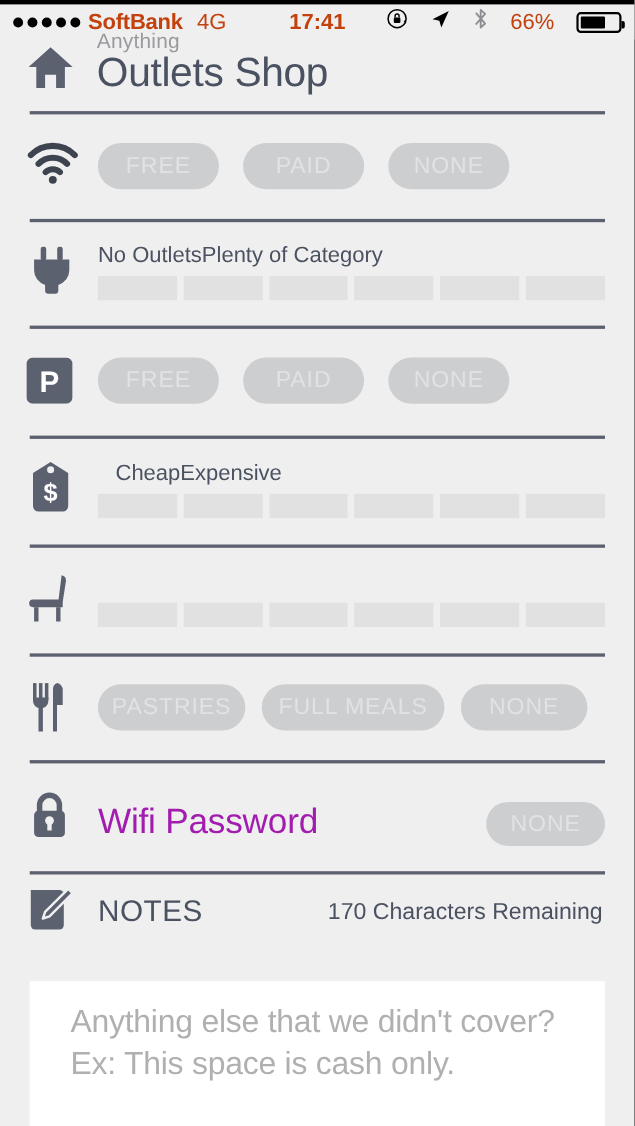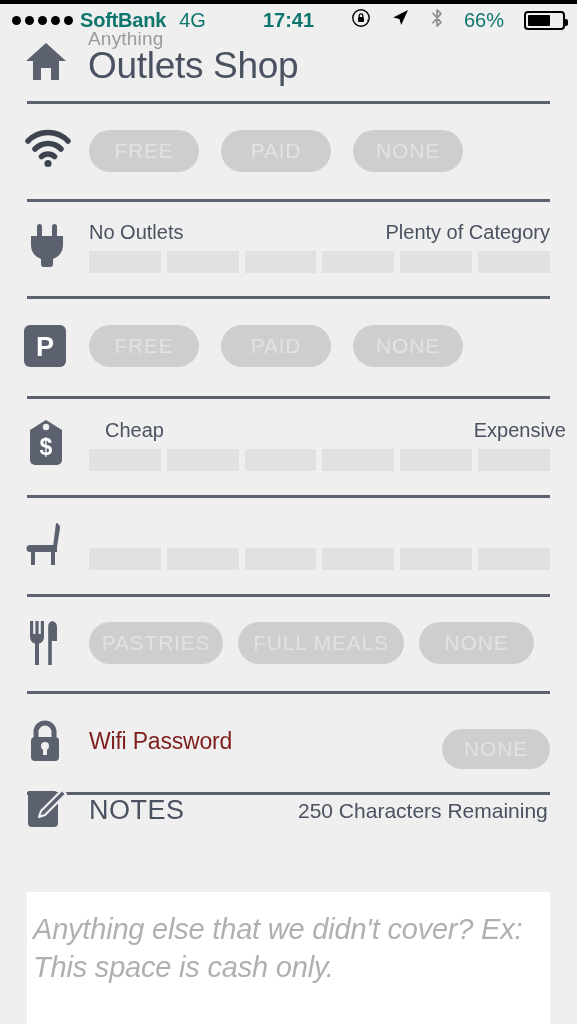--- a/index.html
+++ b/index.html
@@ -16,21 +16,21 @@
     overflow: hidden;
   }
 
   
   #statusbar {
     position: absolute; top: 0; left: 0;
     width: 577px; height: 28px;
     background: #efeff0;
     display: flex; align-items: center;
     padding: 16px 12px;
-    color: #0f766e;
+    color: #c2410c;
     font-size: 20px;
     font-weight: bold;
     border-top: 4px solid #000;
     justify-content: center;
   }
   #statusbar .dots { display:flex; align-items:center; gap:4px; margin-right:7px; }
   #statusbar .dot { width:9px; height:9px; border-radius:50%; background:#000; }
   #sb-carrier { font-size: 20px; font-weight: 600; letter-spacing:-0.2px; }
   #sb-net { font-size: 20px; font-weight: 500; margin-left: 13px; }
   #sb-time { position:absolute; left:0; right:0; text-align:center; font-size:20px; font-weight:700; pointer-events:none;}
@@ -79,51 +79,50 @@
     color:#e2e2e3;
     font-size:21px;
     letter-spacing:0.8px;
     padding:0 26px;
   }
   .pill-gap { width:22px; }
 
   
   .seg-labels {
     position:absolute; left:89px; width:461px;
-    display:flex; justify-content:space-between;
+    display:flex; 
     font-size:20px; color:#4a5160;
   }
   .seg-track {
     position:absolute; left:89px; width:461px;
     display:flex; gap:6px;
   }
   .seg { flex:1; height:22px; background:#e1e1e2; }
 
   
   #wp-placeholder {
-    position:absolute; left:89px; font-size:23px; color:#7f1d1d;
+    position:absolute; left:89px; font-size:32px; color:#a21caf;
     letter-spacing:-0.2px;
   }
   #wp-none {
     position:absolute; right:27px;
   }
 
   
   #notes-title {
     position:absolute; left:89px; font-size:27px; color:#4a5160; letter-spacing:0.5px;
   }
   #notes-count {
     position:absolute; left:298px; font-size:21px; color:#4a5160;
   }
   #notes-box {
     position:absolute; left:27px; top:892px;
     width:523px; height:132px;
     background:#fff;
-    padding:18px 21px 0 6px;
-    font-style:italic;
+    padding:18px 21px 0 37px;
   }
   #notes-ph {
     font-size:29px; line-height:38px; color:#b0b0b0; letter-spacing:-0.2px;
   }
 </style>
 </head>
 <body>
 
 <div id="phone">
 
@@ -306,28 +305,28 @@
         <rect x="15" y="26" width="4" height="9" fill="#efefef"></rect>
       </svg>
     </span>
     <div id="wp-placeholder" style="top:28px;">Wifi Password</div>
     <div id="wp-none" style="top:29px;">
       <div class="pill" style="width:108px;padding:0;height:40px;">NONE</div>
     </div>
   </div>
   <div class="sep" style="top:792px;"></div>
 
-  <div class="row" style="top:769px; height:80px;">
+  <div class="row" style="top:787px; height:80px;">
     <span class="row-icon" style="top:18px;">
       <svg width="44" height="44" viewBox="0 0 44 44">
         <path d="M4 4 H30 a4 4 0 0 1 4 4 V36 a4 4 0 0 1 -4 4 H8 a4 4 0 0 1 -4 -4 Z" fill="#5c6170"></path>
         <path d="M38 3 l4 4 -21 21 -6 2 2 -6 Z" fill="#5c6170" stroke="#efefef" stroke-width="2.2" stroke-linejoin="round"></path>
       </svg>
     </span>
     <div id="notes-title" style="top:26px;">NOTES</div>
-    <div id="notes-count" style="top:30px;">250 Characters Remaining</div>
+    <div id="notes-count" style="top:30px;">170 Characters Remaining</div>
   </div>
 
   <div id="notes-box">
     <div id="notes-ph">Anything else that we didn't cover? Ex: This space is cash only.</div>
   </div>
 
 </div>
 
 </body></html>

